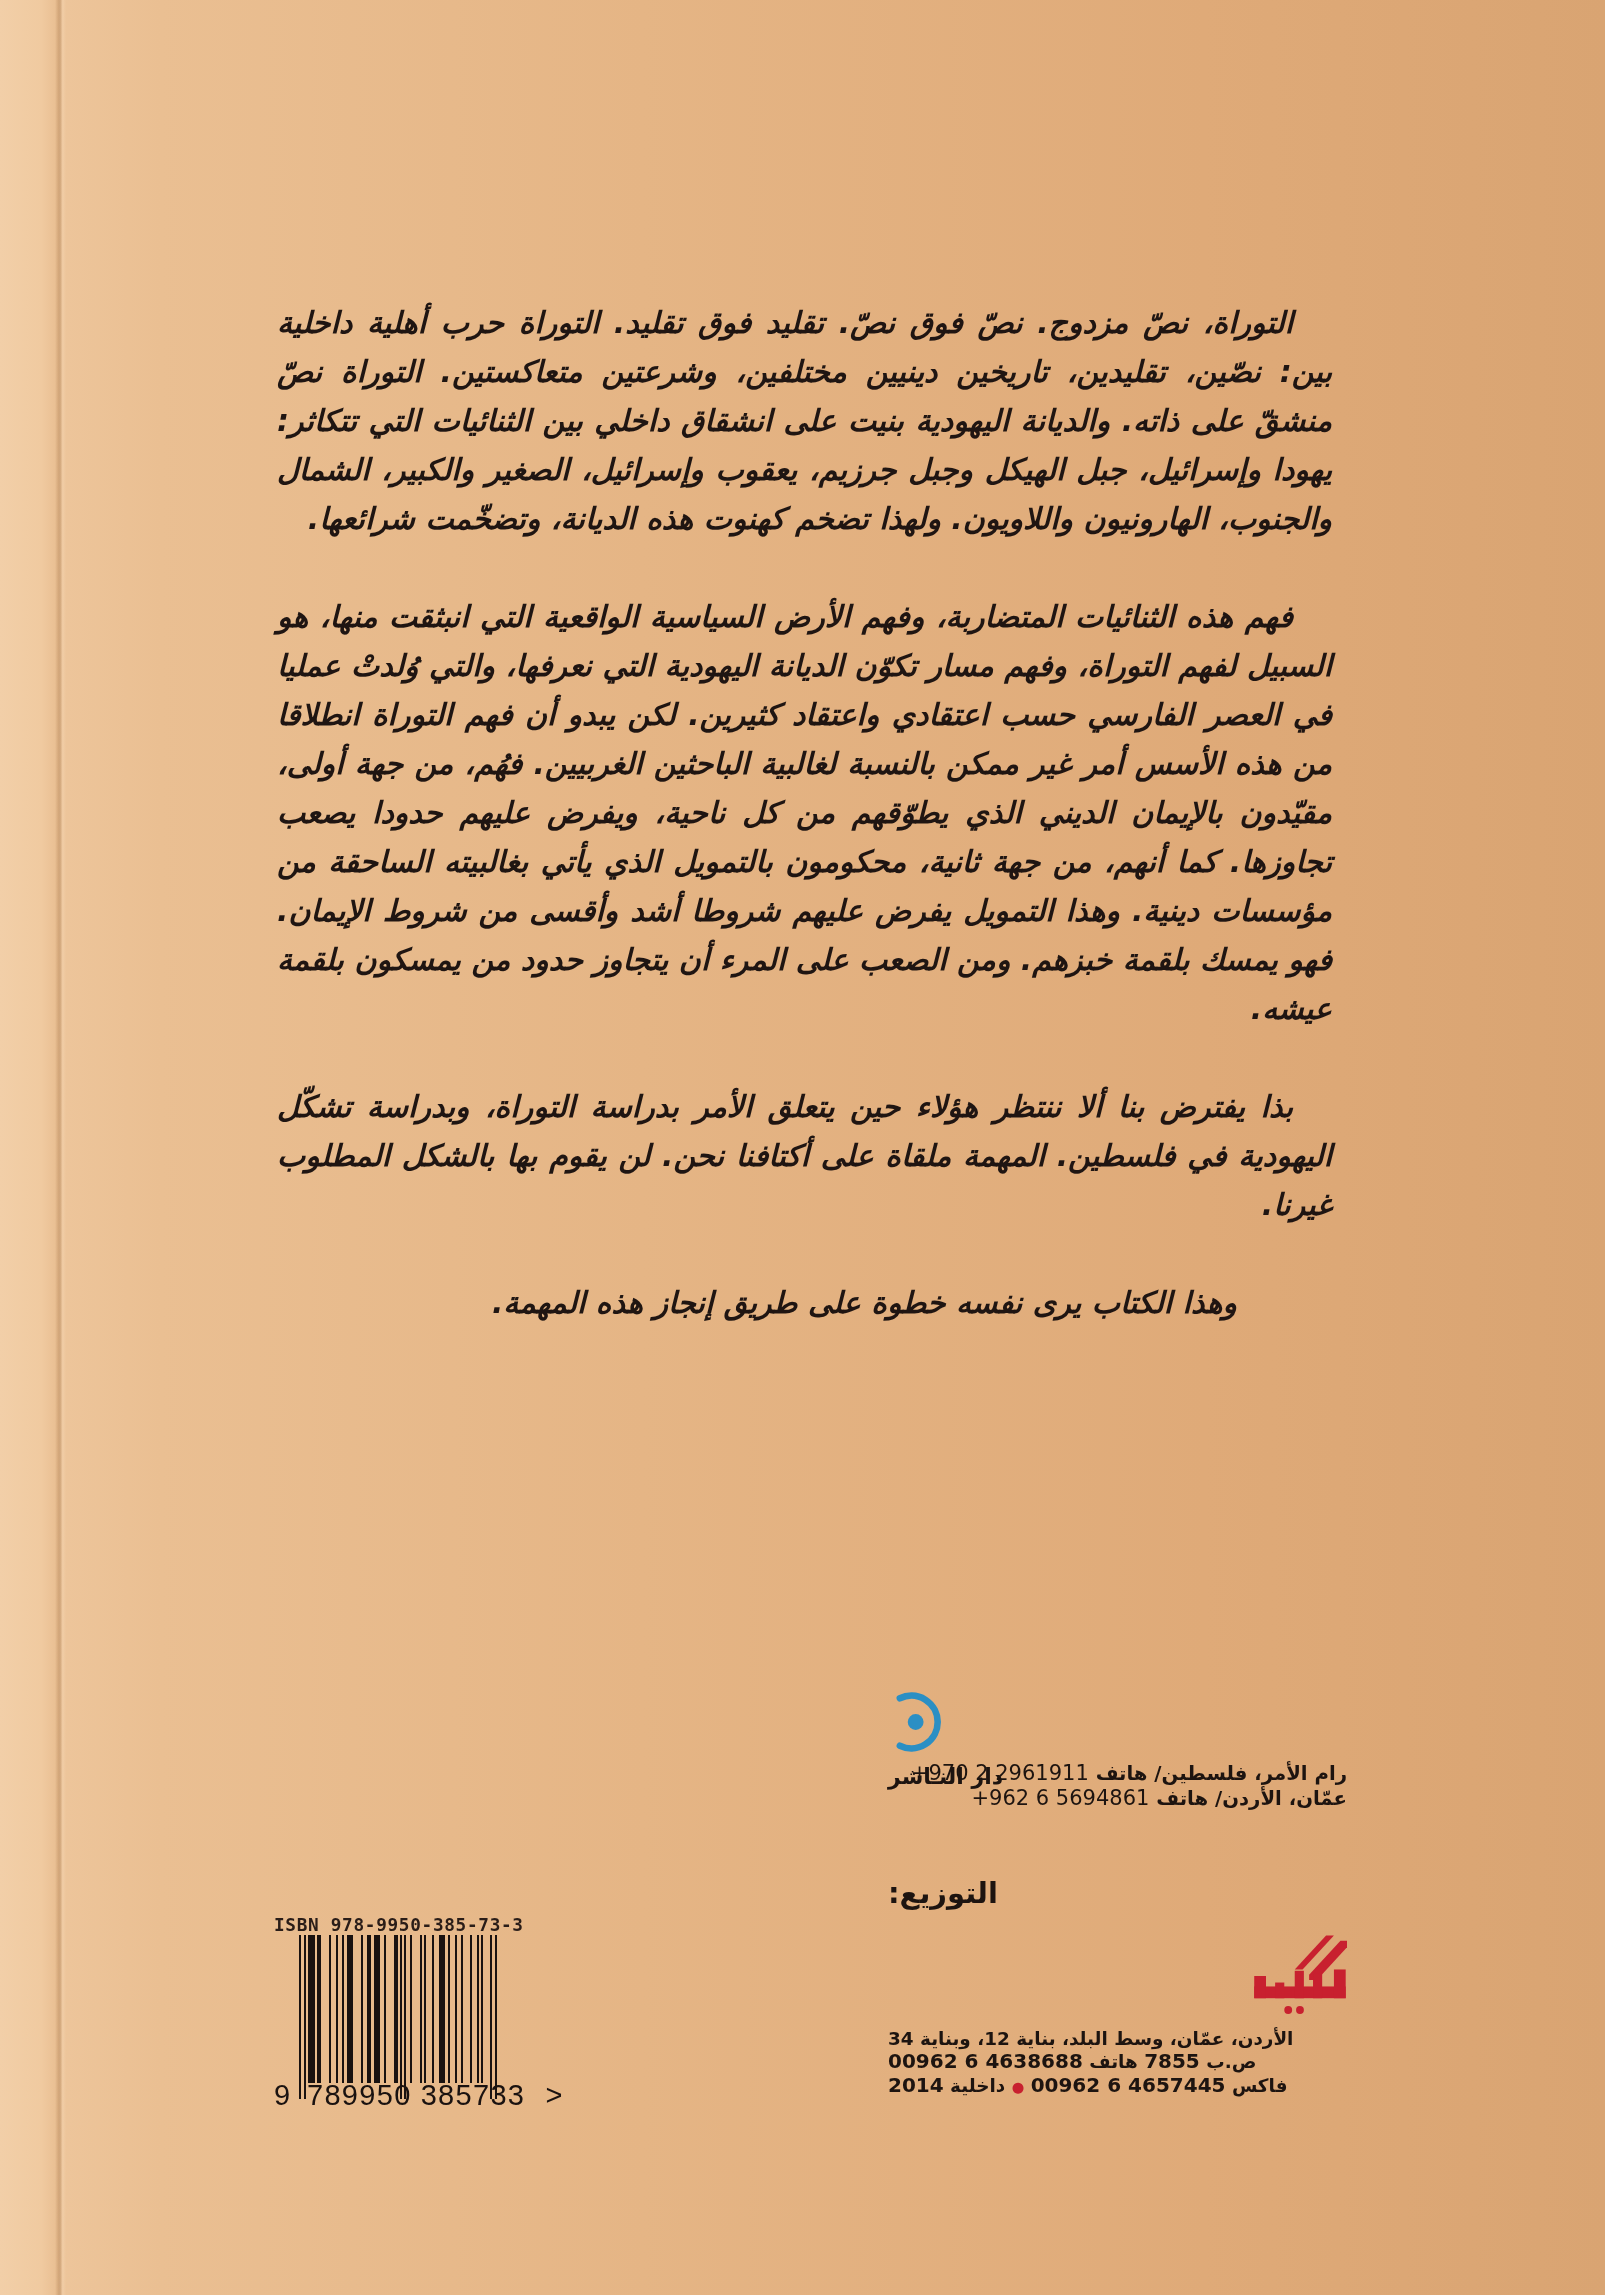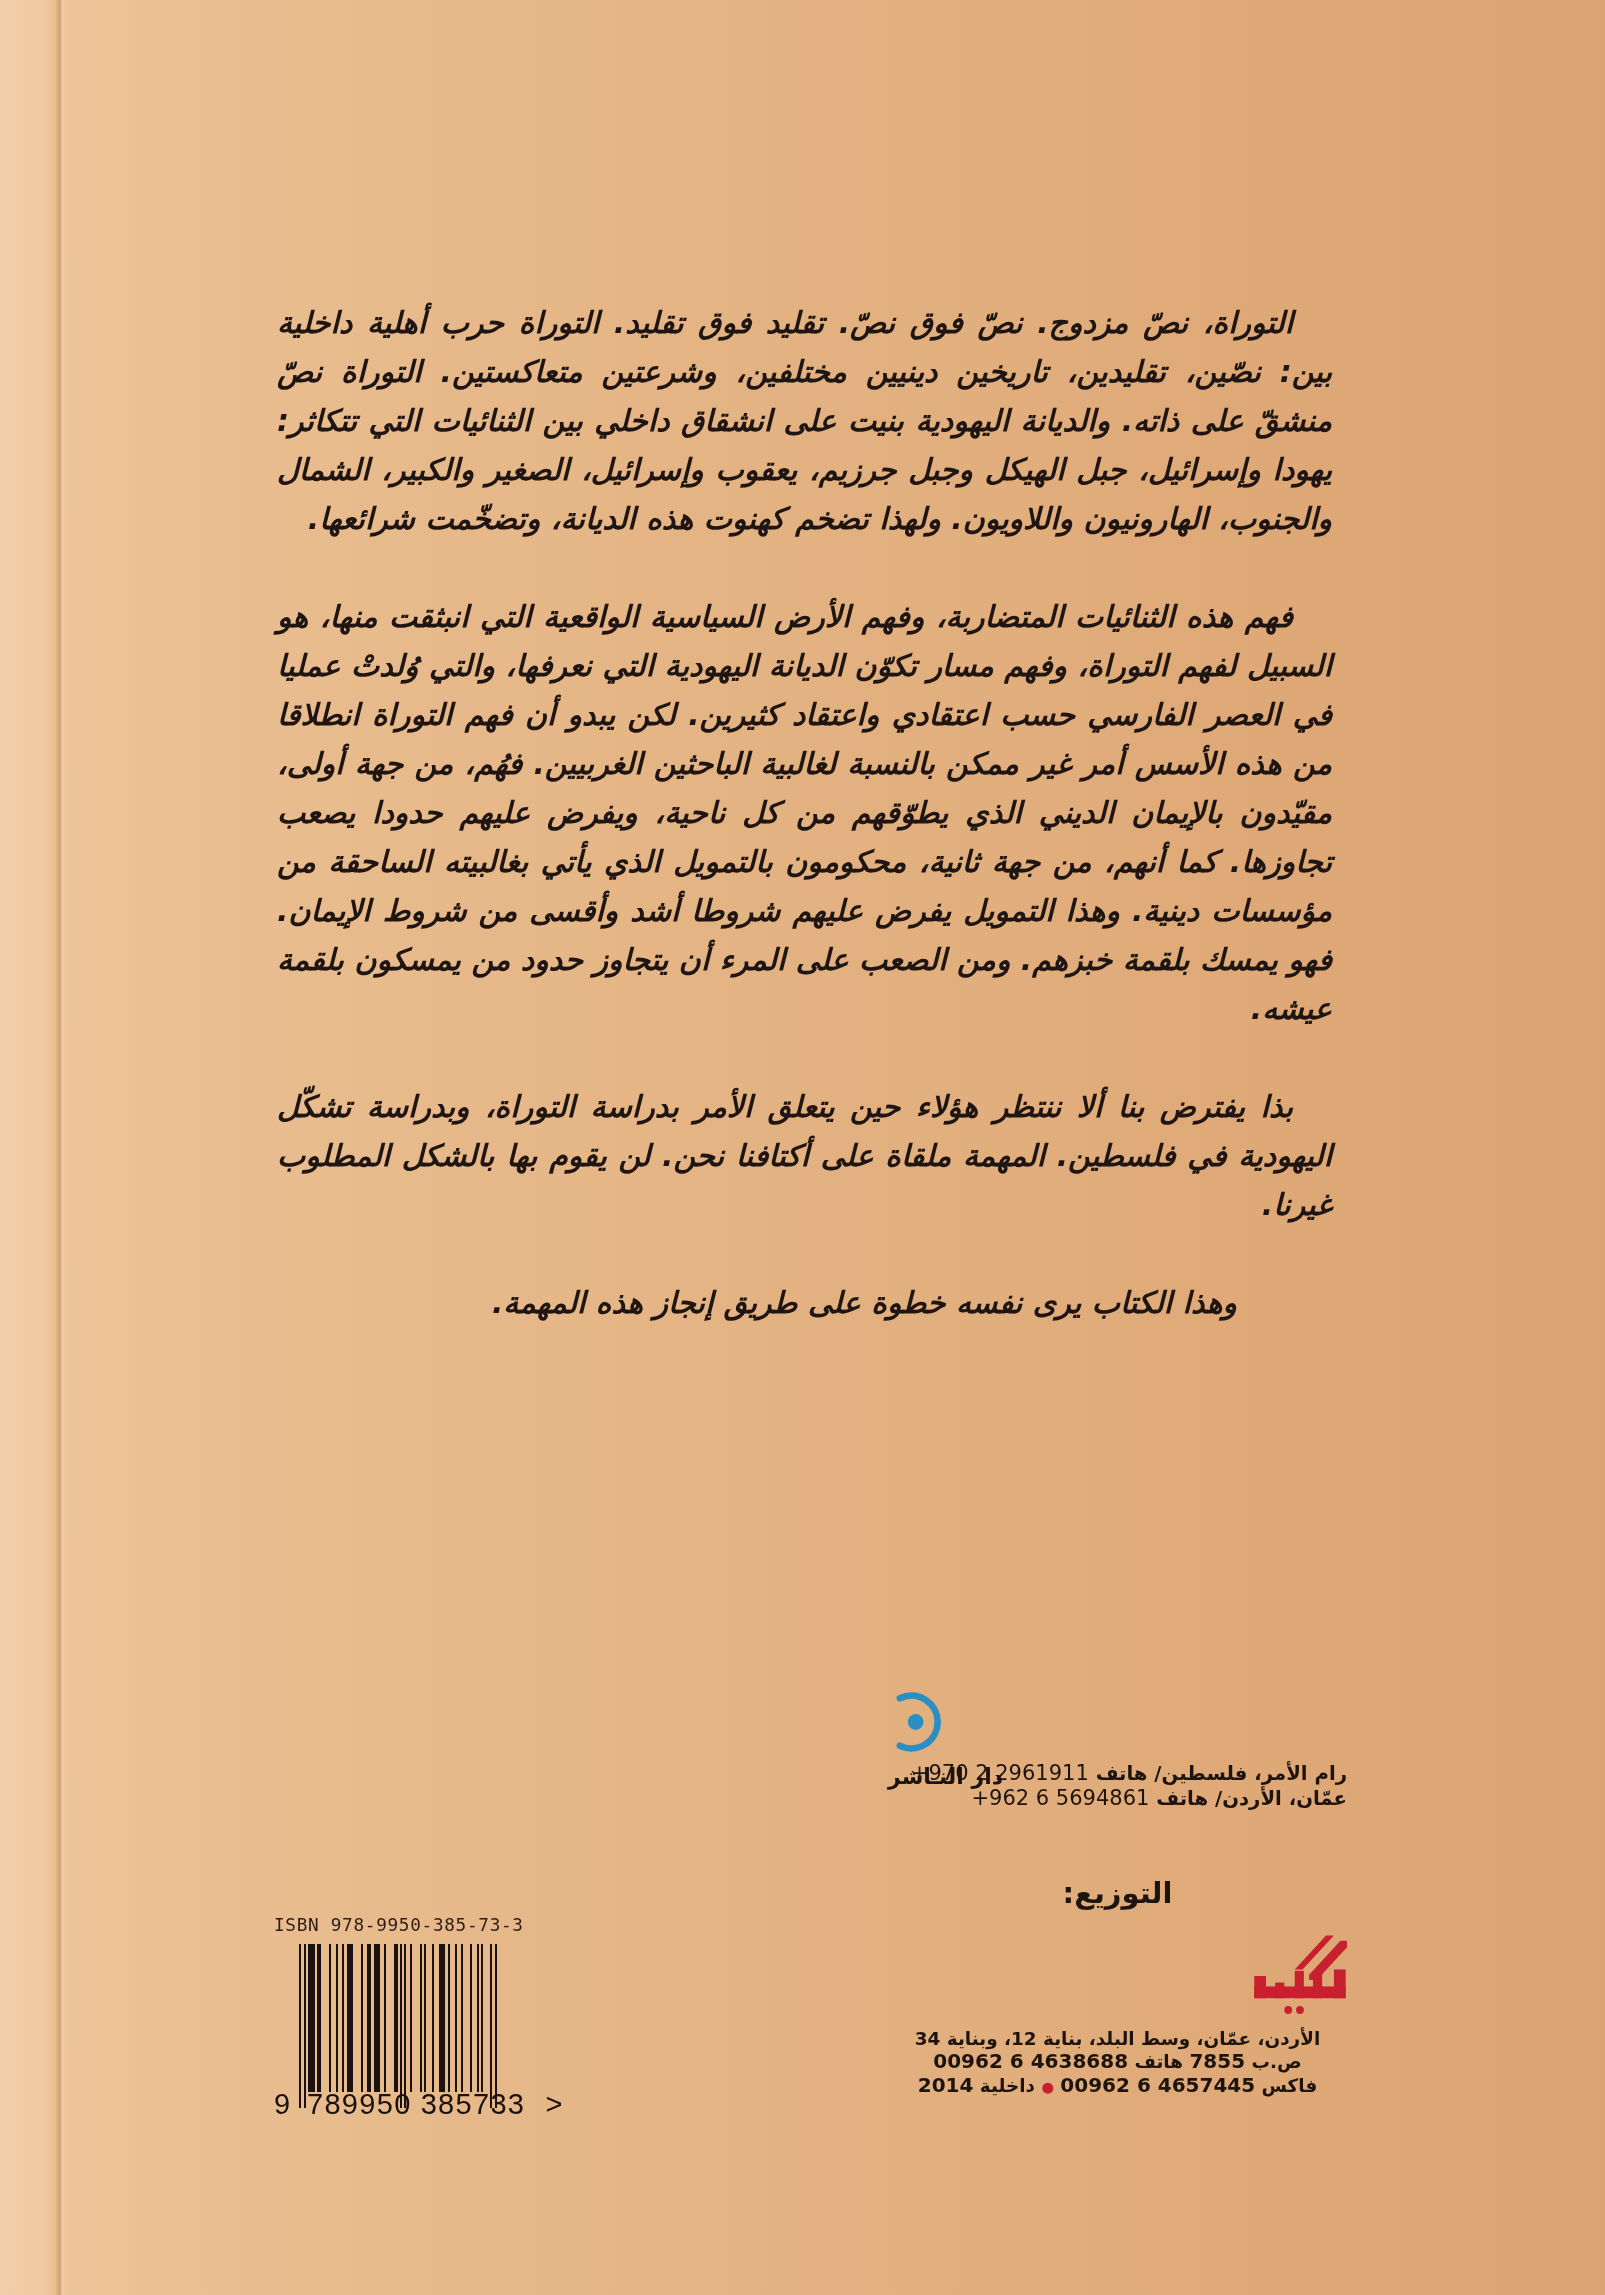--- a/index.html
+++ b/index.html
@@ -31,33 +31,33 @@
   }
   .pub-logo-row { display:flex; flex-direction:column; align-items:flex-end; gap:9.2px; height:72px; }
   .pub-logo {
     width:54px; height:66px; position:relative;
   }
   .pub-name { font-weight:bold; font-size:22px; margin-bottom:3.9px; }
   .pub-line { font-size:19.7px; line-height:25px; font-weight:bold; }
   .pub-line .num { direction:ltr; unicode-bidi:embed; font-weight:normal; font-size:21px; }
   .dist {
     position:absolute; right:259px; top:1876px; width:459px;
-    direction:rtl; text-align:center; color:#1d1410;
+    direction:rtl; text-align:left; color:#1d1410;
   }
   .dist-title { font-weight:bold; font-size:29px; margin-bottom:19.7px; }
   .dist-logo { width:98px; height:92px; margin-right:0; margin-bottom:5.2px; }
   .dist-line { font-size:18.4px; line-height:23.6px; font-weight:bold; }
   .dist-line .num { direction:ltr; unicode-bidi:embed; font-size:20px; }
   .red-mark { color:#c8202f; font-size:14.4px; }
   .barcode-block {
     position:absolute; left:274px; top:1915px; width:302px;
   }
   .isbn-text {
     font-family:"DejaVu Sans Mono", monospace; font-size:17.7px; color:#2a1d18;
-    letter-spacing:0.7px; margin-bottom:9px;
+    letter-spacing:0.7px; margin-bottom:0;font-weight:bold;
   }
   .bars { display:flex; align-items:stretch; height:148px; margin-left:25px; }
   .bars span { display:block; background:#1a1210; }
   .bar-digits {
     font-family:"Liberation Sans", sans-serif; font-size:29px; color:#1a1210;
     margin-top:-3.9px; display:flex; gap:0; align-items:baseline;
   }
 </style>
 </head>
 <body>

